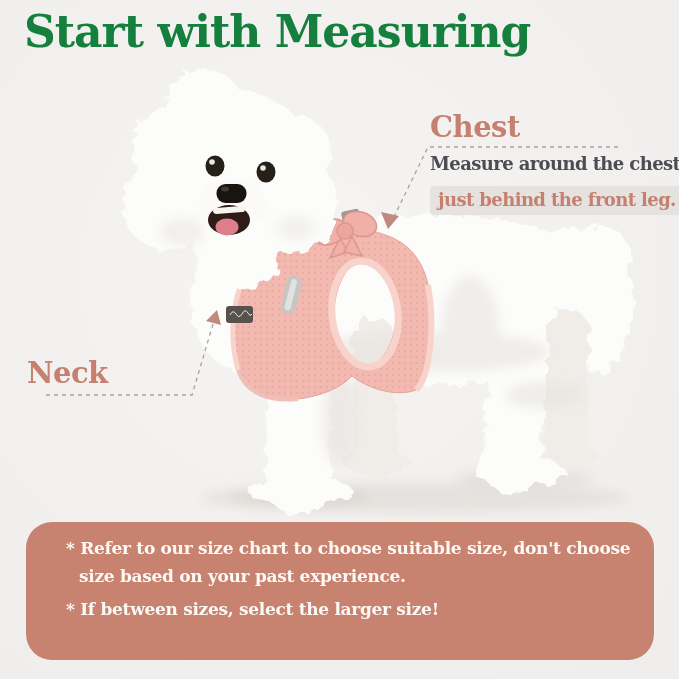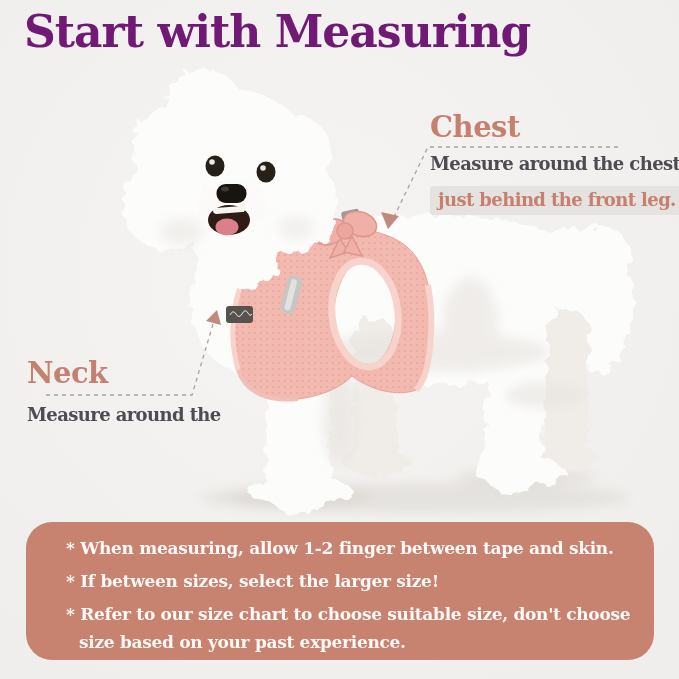--- a/index.html
+++ b/index.html
@@ -2,21 +2,21 @@
 <html><head>
 <meta charset="utf-8">
 <style>
   html,body{margin:0;padding:0;}
   body{width:679px;height:679px;overflow:hidden;background:#f0eeec;
        font-family:"DejaVu Serif","Liberation Serif",serif;}
   .stage{position:absolute;top:0;left:0;width:679px;height:679px;}
   svg.art{position:absolute;top:0;left:0;width:679px;height:679px;pointer-events:none;}
 
   .page-title{position:absolute;left:24px;top:6px;margin:0;
-      font-size:44px;font-weight:bold;letter-spacing:-1px;color:#701a75;}
+      font-size:44px;font-weight:bold;letter-spacing:-1px;color:#15803d;}
 
   .callout{position:absolute;}
   .callout .heading{font-size:29px;font-weight:bold;color:#c5806f;letter-spacing:-0.5px;line-height:1.05;}
   .callout .line{font-size:18px;font-weight:bold;color:#4d4c52;letter-spacing:-0.6px;line-height:1.2;margin-top:7px;white-space:nowrap;}
   .callout .pill{display:inline-block;background:#e5e2df;color:#c5806f;
       padding:3px 8px 4px 8px;border-radius:4px;margin-top:5px;}
   .callout-chest{left:430px;top:112px;}
   .callout-chest .line{margin-top:11px;}
   .callout-neck{left:27px;top:358px;}
   .callout-neck .line{margin-top:16px;}
@@ -155,22 +155,20 @@
   <h1 class="page-title">Start with Measuring</h1>
 
   <div class="callout callout-chest">
     <div class="heading">Chest</div>
     <div class="line">Measure around the chest,</div>
     <div class="line pill">just behind the front leg.</div>
   </div>
 
   <div class="callout callout-neck">
     <div class="heading">Neck</div>
-    <div class="line">Measure around the</div>
   </div>
 
   <div class="notes-box">
-    <p>* When measuring, allow 1-2 finger between tape and skin.</p>
+    <p>* Refer to our size chart to choose suitable size, don't choose size based on your past experience.</p>
     <p>* If between sizes, select the larger size!</p>
-    <p>* Refer to our size chart to choose suitable size, don't choose size based on your past experience.</p>
   </div>
 
 </div>
 
 </body></html>

